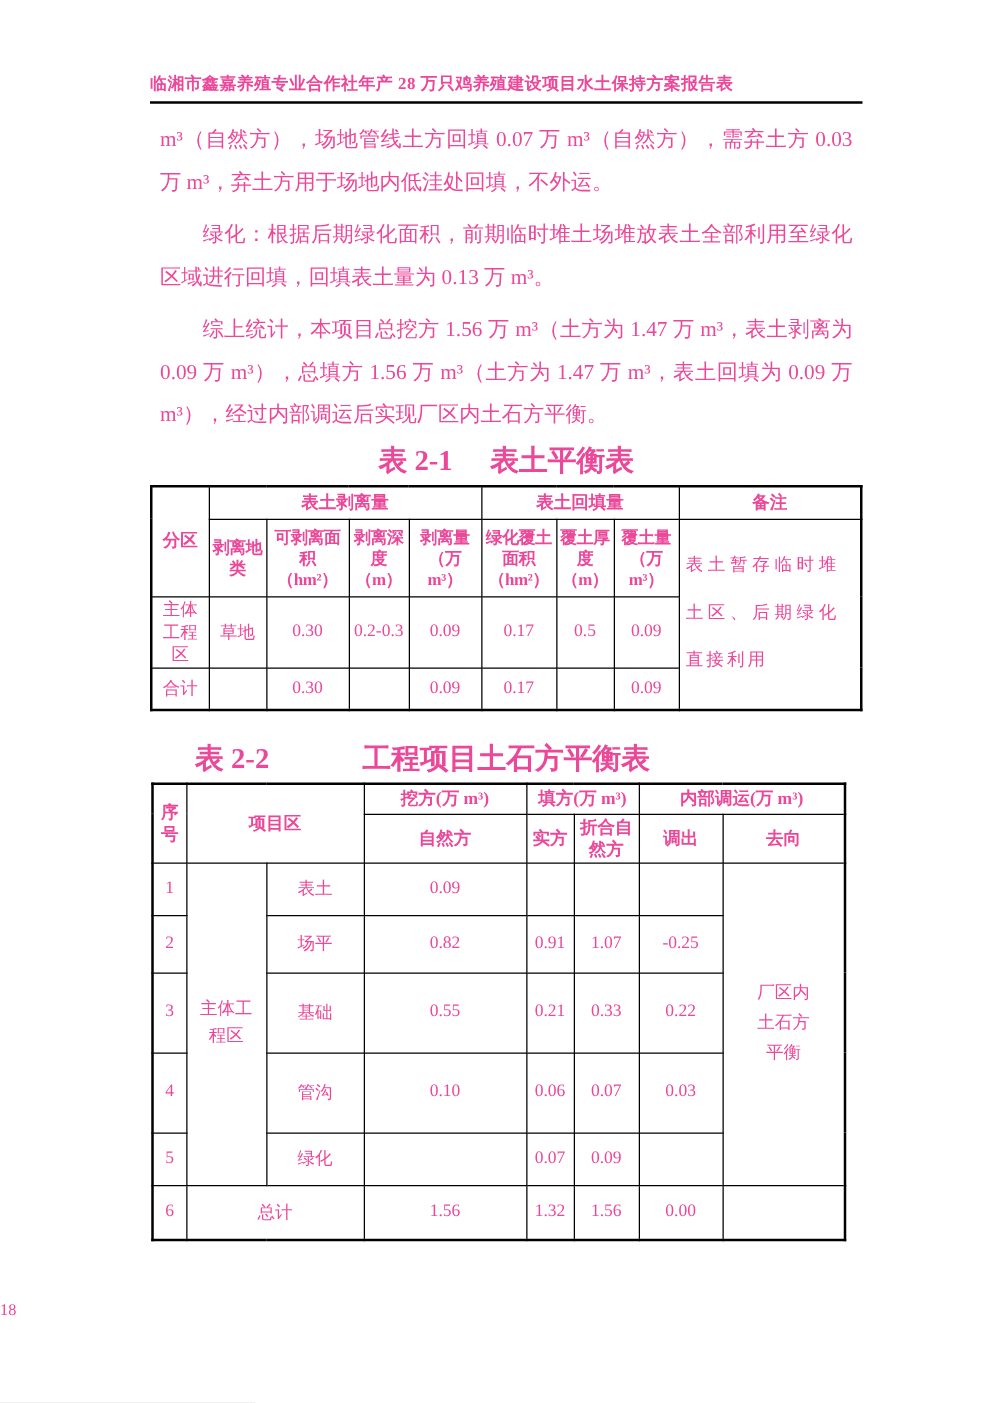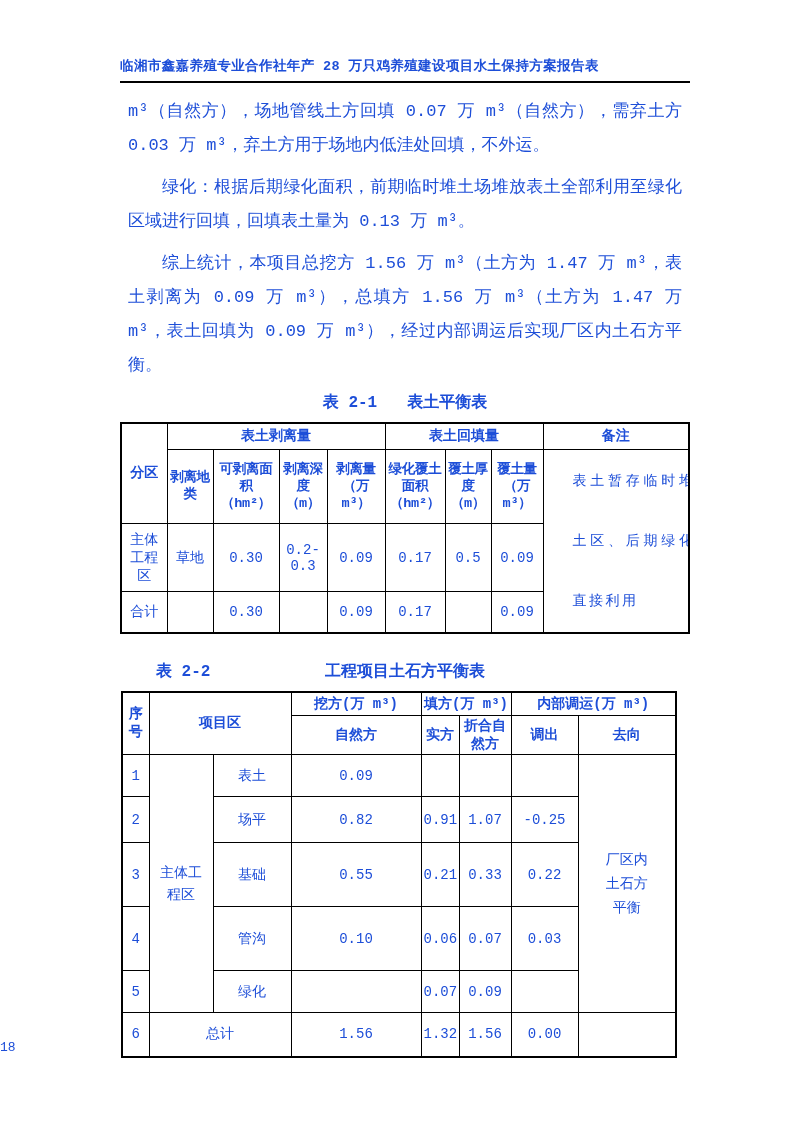--- a/index.html
+++ b/index.html
@@ -2,56 +2,56 @@
 <html><head>
 <meta charset="utf-8">
 <style>
   * { box-sizing: border-box; }
   html, body { margin: 0; padding: 0; background: #e8e8e8; }
   .page {
     position: relative;
     width: 793px; height: 1122px;
     margin: 0 auto;
     background: #ffffff;
-    font-family: Liberation Mono, monospace;
-    color: #1d4ed8;
+    font-family: Liberation Serif, serif;
+    color: #ec4899;
     overflow: hidden;
   }
   .content { position: absolute; left: 120px; top: 57px; width: 570px; }
   .doc-header {
     font-size: 13.5px; font-weight: bold;
     line-height: 19px; letter-spacing: 0.4px;
     padding-bottom: 5px;
     border-bottom: 2px solid #000;
   }
   .paras { margin-top: 12px; font-size: 17px; line-height: 34px; text-align: justify; }
   .paras p { margin: 8px; }
   .paras p.ind { text-indent: 34px; }
-  .tbl-title { font-size: 16px; font-weight: bold; text-align: center; line-height: 24px; margin-top: 2px; }
+  .tbl-title { font-size: 23px; font-weight: bold; text-align: center; line-height: 24px; margin-top: 2px; }
   .tbl-title .lbl { margin-right: 30px; }
   .t2-title { position: relative; margin-top: 26px; }
   .t2-title .lbl { position: absolute; left: 36px; margin-right: 0; }
   table.tbl {
     border-collapse: collapse; table-layout: fixed;
     border: 2px solid #000; margin-top: 7px;
   }
   .tbl td {
     border: 1px solid #000;
     text-align: center; vertical-align: middle;
     font-size: 14px; padding: 1px 2px; overflow: hidden;
   }
   .tbl td.hb { font-weight: bold; }
   .t1 { width: 570px; }
   .t1 td.sub { font-size: 13.5px; line-height: 17px; letter-spacing: -0.3px; }
   .t2 { width: 556px; margin-left: 1px; }
   td.remark-cell { text-align: left; vertical-align: middle; }
   .remark {
     width: 126px; padding-left: 3px;
-    font-size: 14px; line-height: 60px;
-    letter-spacing: 2.5px; text-align: justify; margin-left: 24px;
+    font-size: 14px; line-height: 38px;
+    letter-spacing: 2.5px; text-align: justify;
   }
   .narrow3 { display: inline-block; width: 46px; line-height: 24px; }
   .zone3 { display: inline-block; width: 46px; line-height: 22px; }
   .footer-page {
     position: absolute; left: 0; top: 1040px; width: 100%;
     font-size: 13px;
   }
 </style>
 </head>
 <body>

